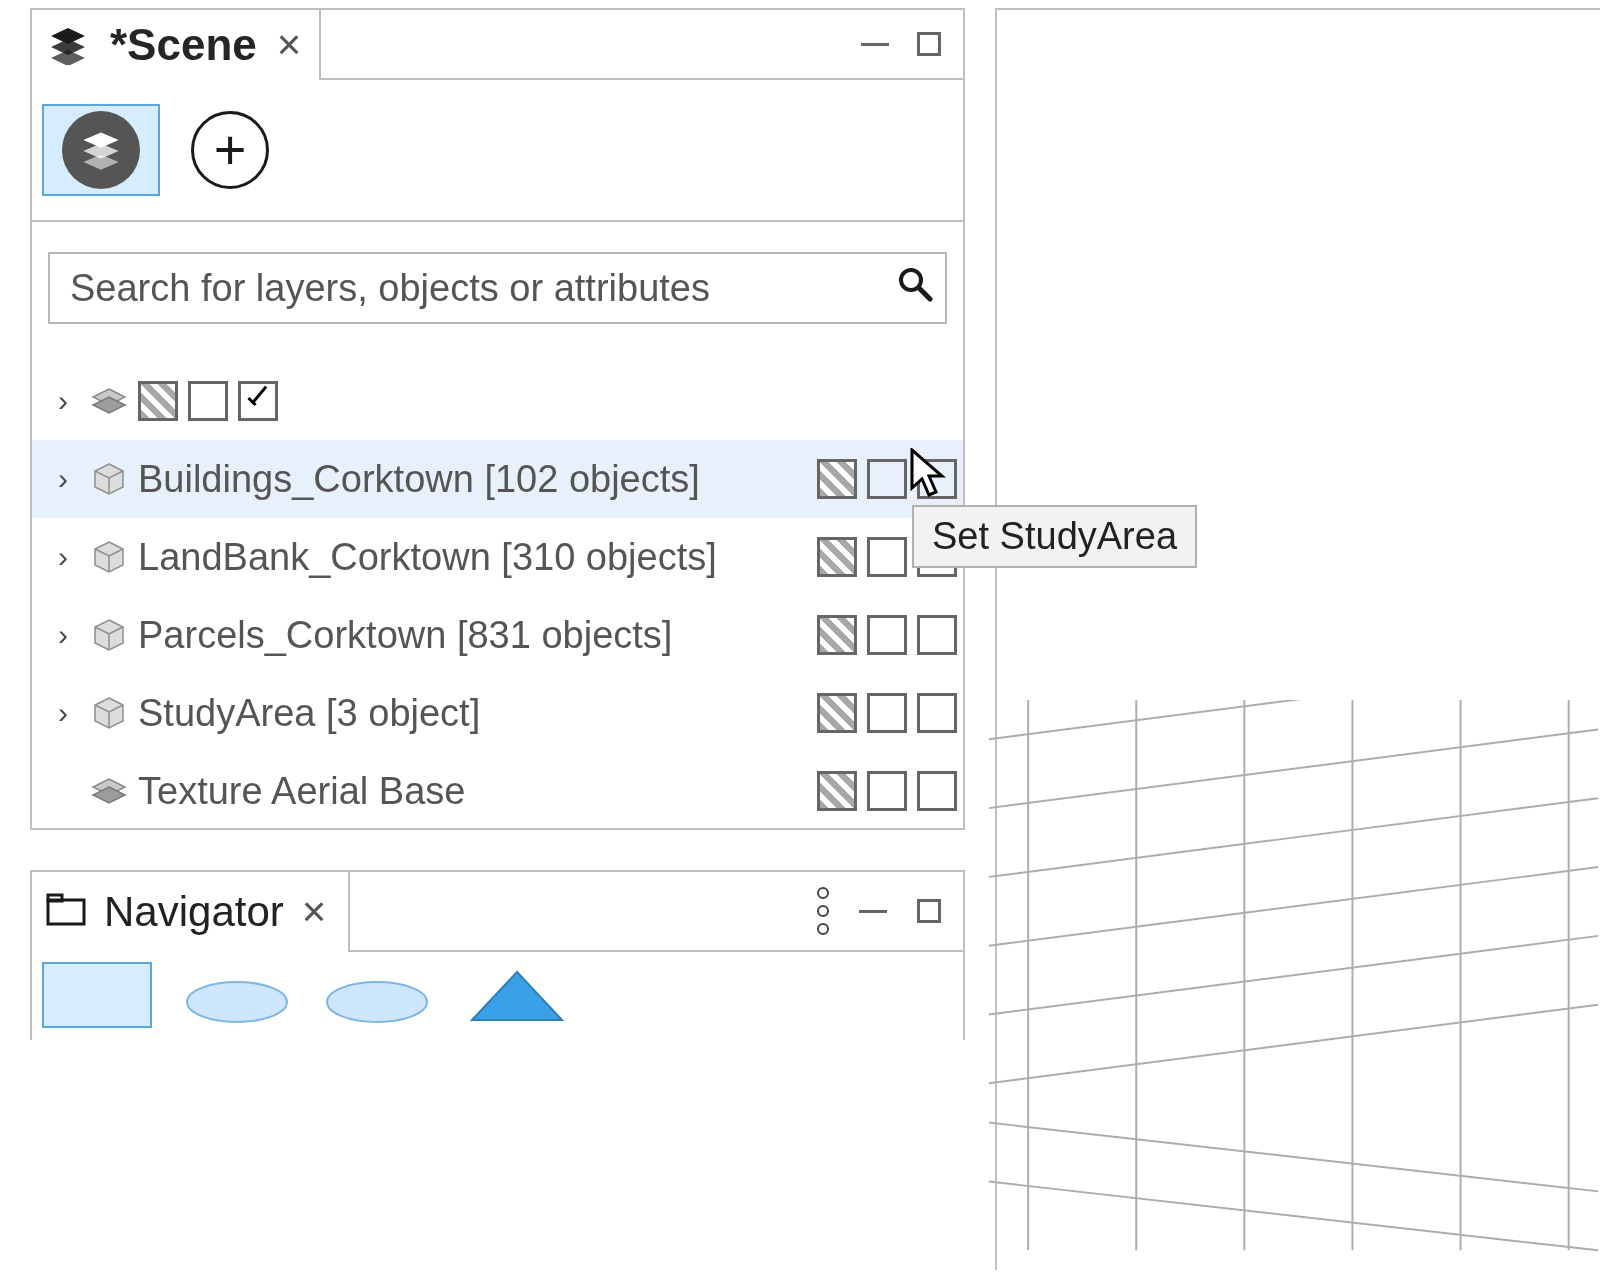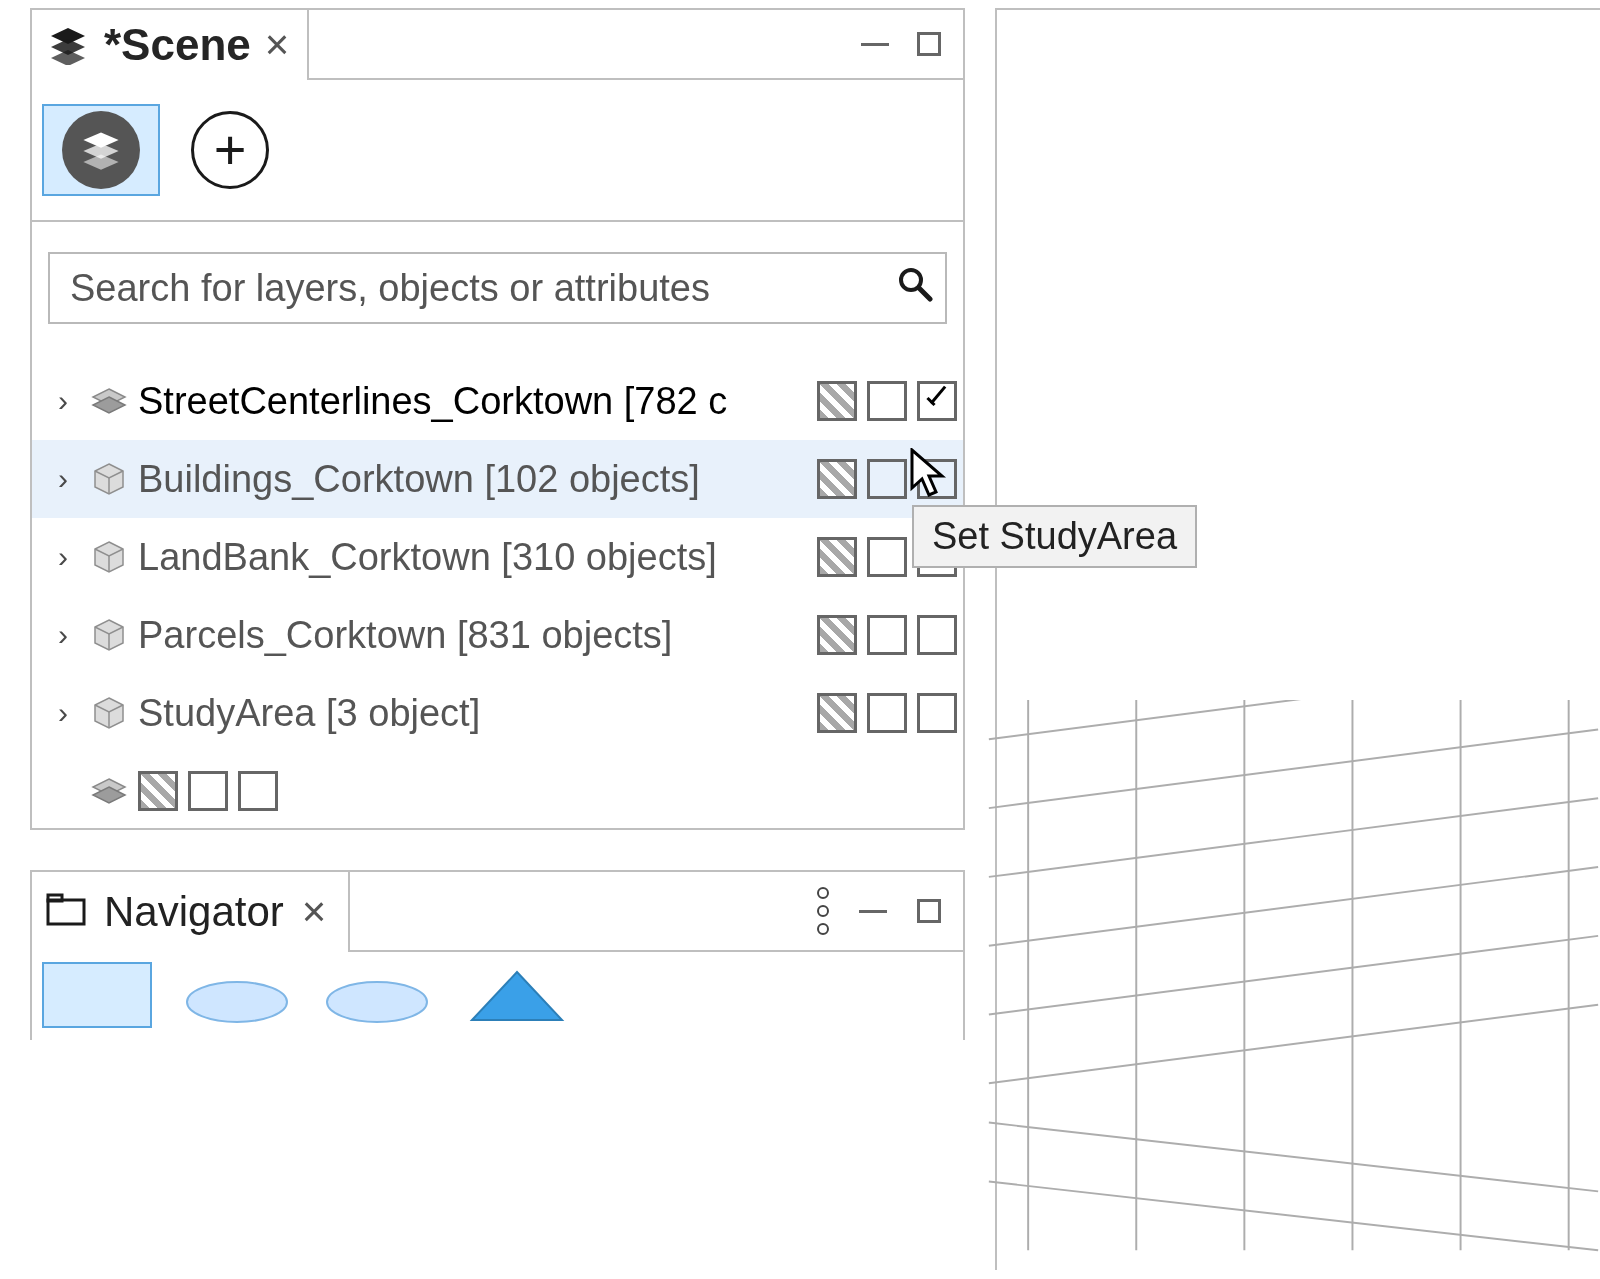--- a/index.html
+++ b/index.html
@@ -28,21 +28,21 @@
     height: 70px;
     display: flex;
     align-items: stretch;
   }
   .scene-tab {
     display: flex;
     align-items: center;
     padding: 0 18px 0 14px;
     border-right: 2px solid #bfbfbf;
     border-bottom: none;
-    gap: 14px;
+    gap: 20px;
     background: #ffffff;
   }
   .scene-tab-title {
     font-size: 44px;
     font-weight: 700;
     color: #252525;
   }
   .scene-tab-icon {
     width: 44px;
     display: flex;
@@ -347,21 +347,20 @@
 
   <div class="layer-list" id="layer-list">
       <div class="layer-row">
         <span class="expand">›</span>
         <span class="layer-icon">
           <svg width="36" height="28" viewBox="0 0 36 28">
             <polygon points="18,2 34,10 18,18 2,10" fill="#c9c9c9" stroke="#8a8a8a" stroke-width="1.5"></polygon>
             <polygon points="18,10 34,18 18,26 2,18" fill="#9c9c9c" stroke="#7a7a7a" stroke-width="1.5"></polygon>
           </svg>
         </span>
-        <span class="layer-label">StreetCenterlines_Corktown [782 c</span>
         <span class="state-boxes">
           <span class="state-box hatched"></span>
           <span class="state-box"></span>
           <span class="state-box checked"></span>
         </span>
       </div>
       <div class="layer-row hover">
         <span class="expand">›</span>
         <span class="layer-icon">
           <svg width="34" height="34" viewBox="0 0 34 34">
@@ -426,20 +425,21 @@
         </span>
       </div>
       <div class="layer-row">
         <span class="expand"></span>
         <span class="layer-icon">
           <svg width="36" height="28" viewBox="0 0 36 28">
             <polygon points="18,2 34,10 18,18 2,10" fill="#c9c9c9" stroke="#8a8a8a" stroke-width="1.5"></polygon>
             <polygon points="18,10 34,18 18,26 2,18" fill="#9c9c9c" stroke="#7a7a7a" stroke-width="1.5"></polygon>
           </svg>
         </span>
+        <span class="layer-label" style="color: rgb(85, 85, 85);">Texture Aerial Base</span>
         <span class="state-boxes">
           <span class="state-box hatched"></span>
           <span class="state-box"></span>
           <span class="state-box"></span>
         </span>
       </div>
     </div>
 </div>
 
 <div class="navigator-panel">

